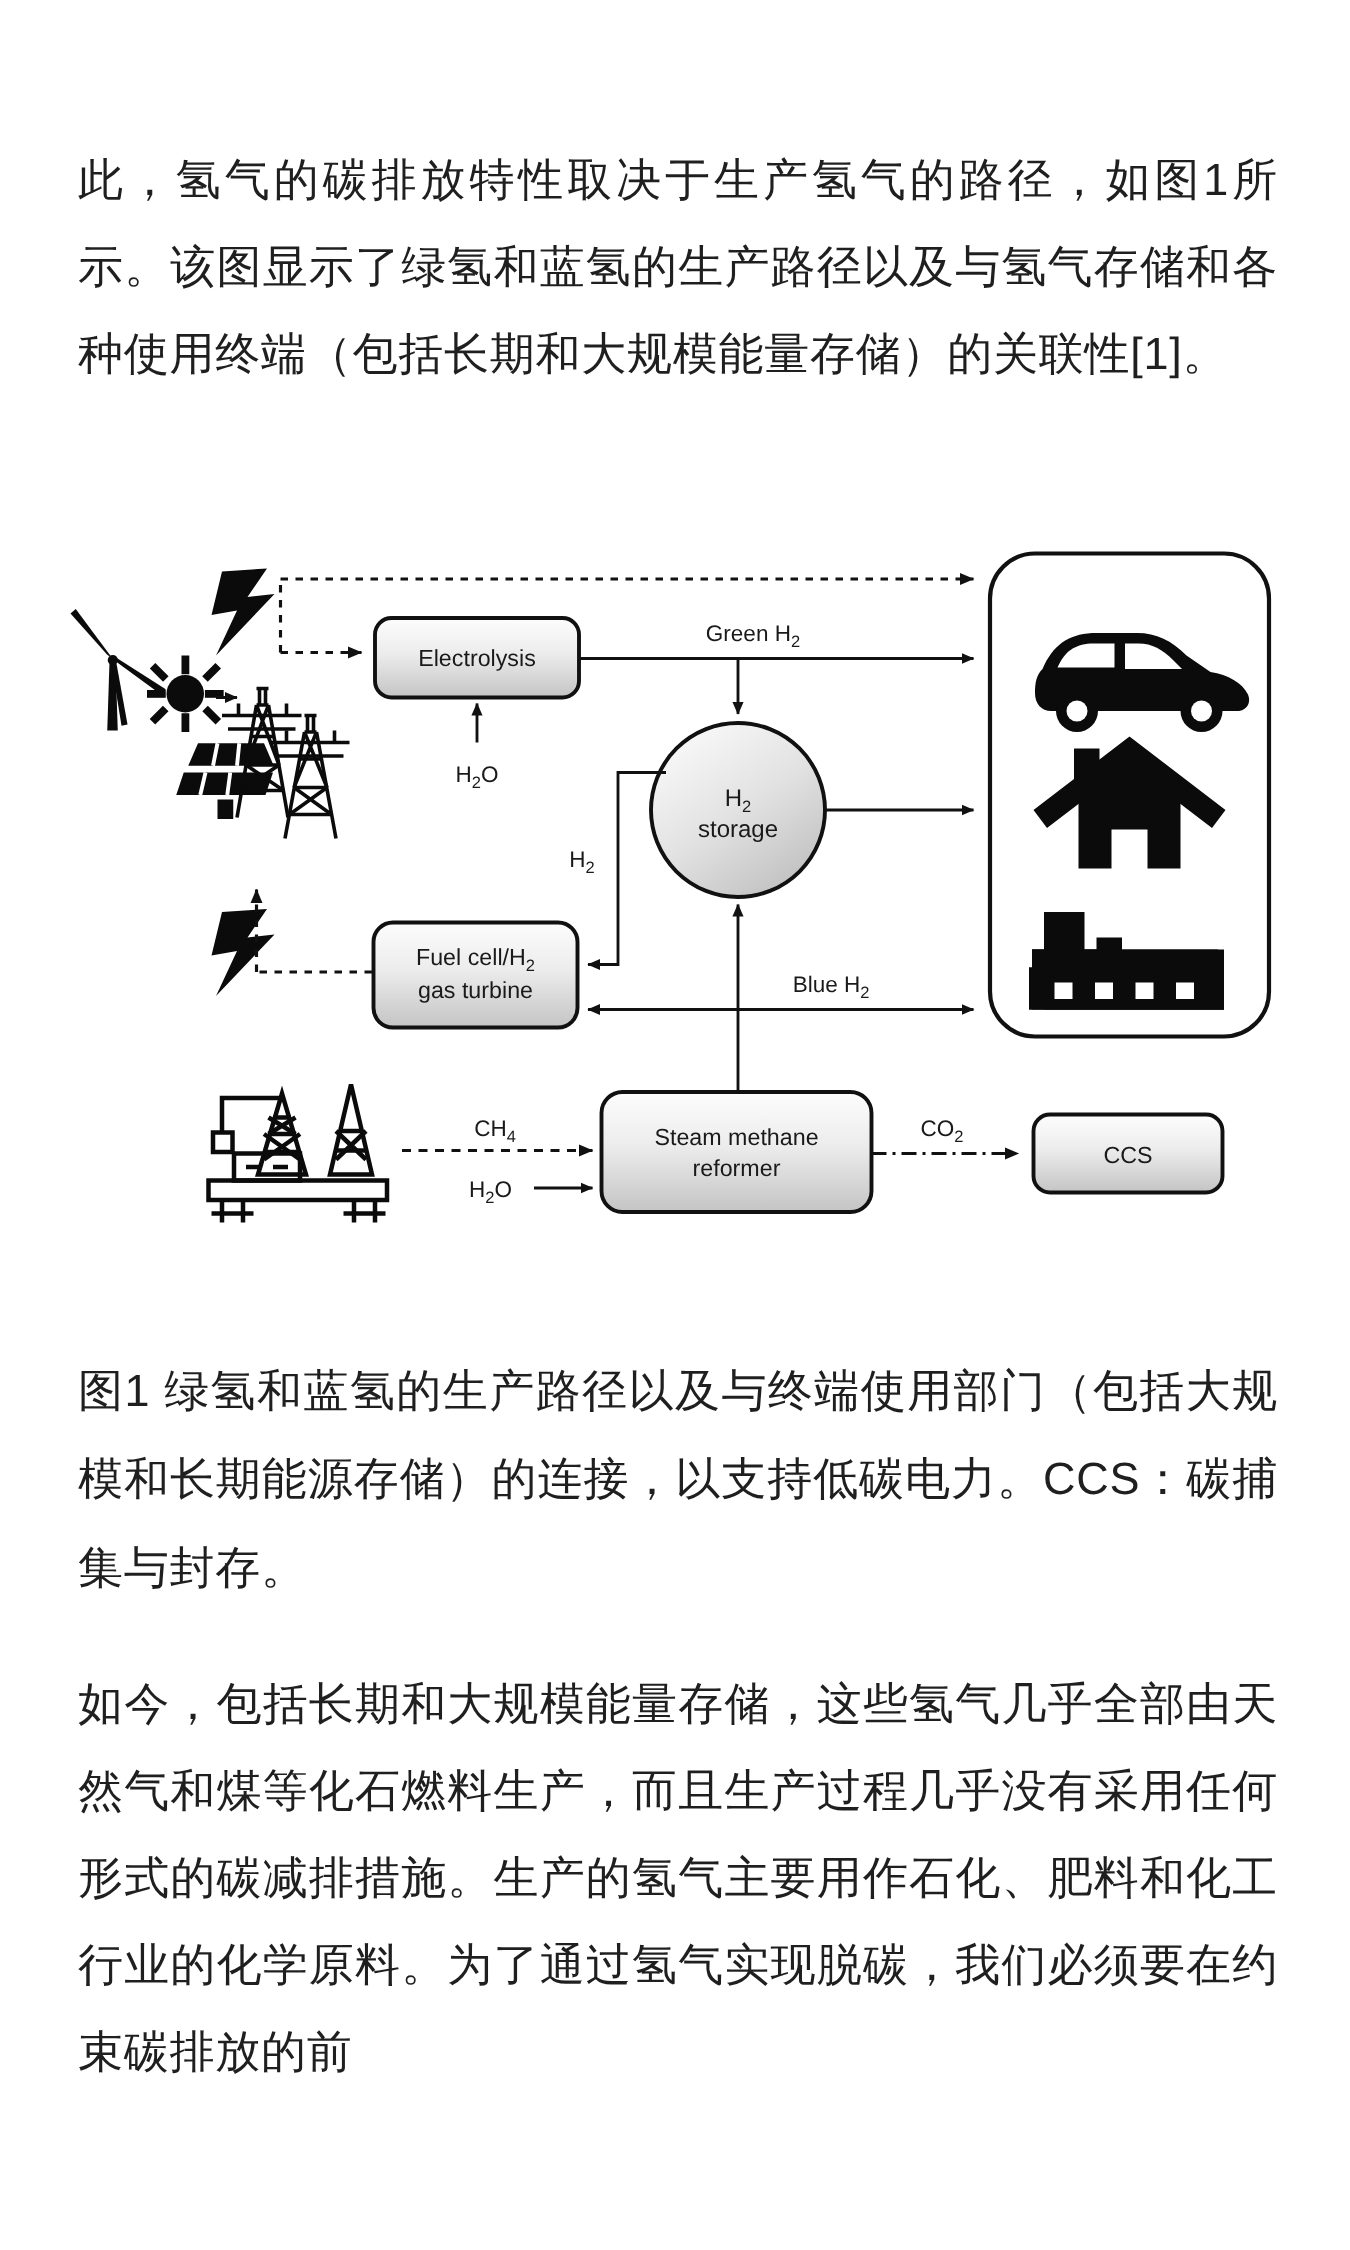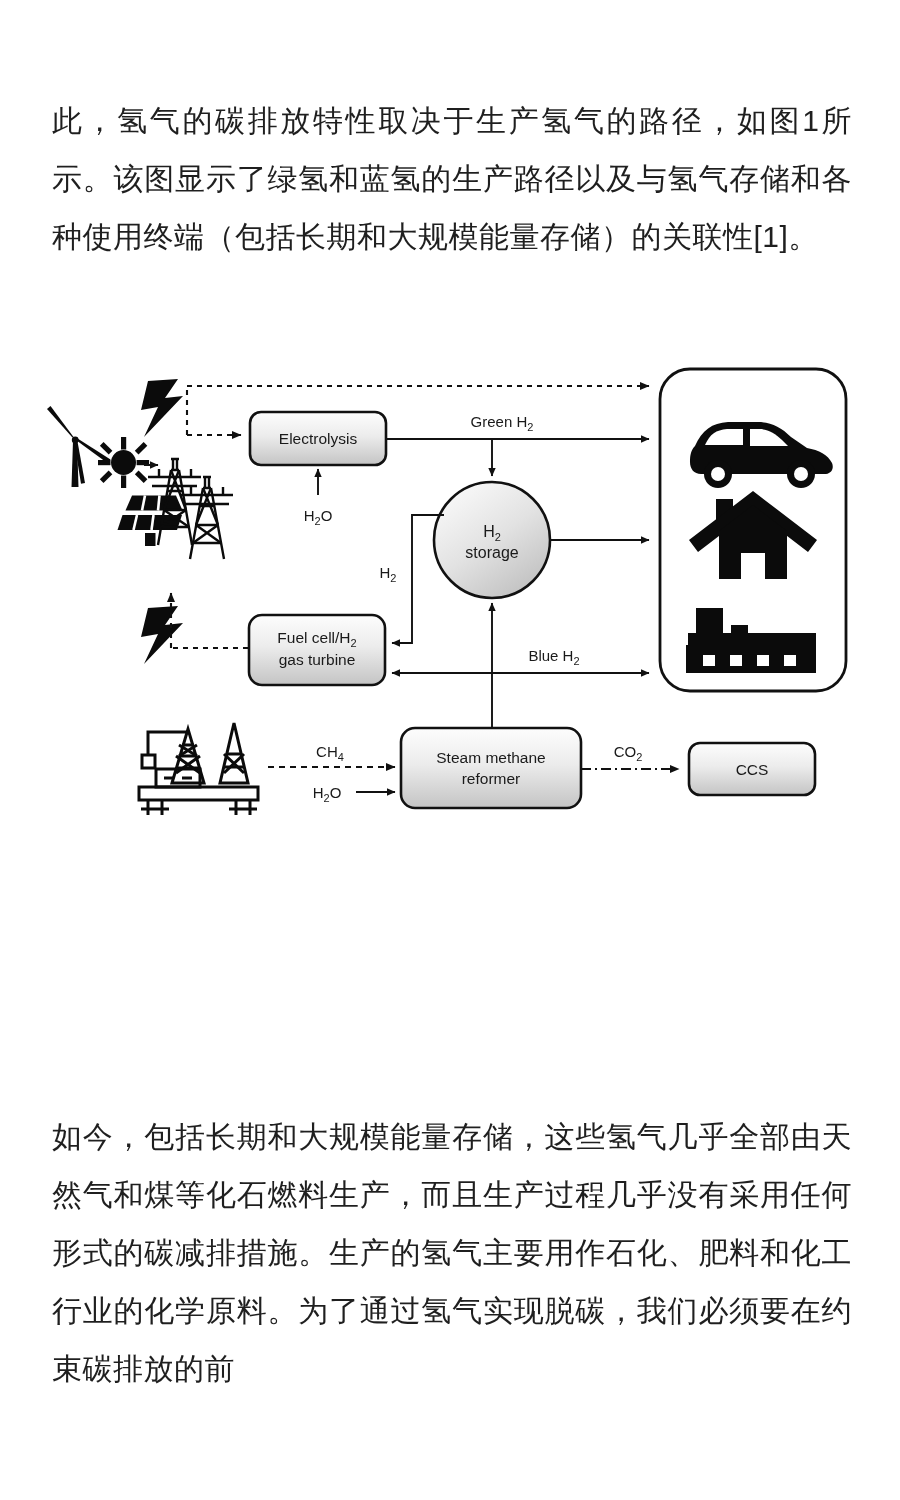--- a/index.html
+++ b/index.html
@@ -282,16 +282,17 @@
           <tspan>H</tspan><tspan dy="4" font-size="11">2</tspan><tspan dy="-4">O</tspan>
         </text>
 
         <text x="588" y="402" text-anchor="middle">
           <tspan>CO</tspan><tspan dy="4" font-size="11">2</tspan>
         </text>
       </g>
     </svg>
   </div>
 
+  <p class="article-text" id="figure-caption">图1 绿氢和蓝氢的生产路径以及与终端使用部门（包括大规模和长期能源存储）的连接，以支持低碳电力。CCS：碳捕集与封存。</p>
 
   <p class="article-text" id="para-bottom">如今，包括长期和大规模能量存储，这些氢气几乎全部由天然气和煤等化石燃料生产，而且生产过程几乎没有采用任何形式的碳减排措施。生产的氢气主要用作石化、肥料和化工行业的化学原料。为了通过氢气实现脱碳，我们必须要在约束碳排放的前</p>
 
 </div>
 
 </body></html>

